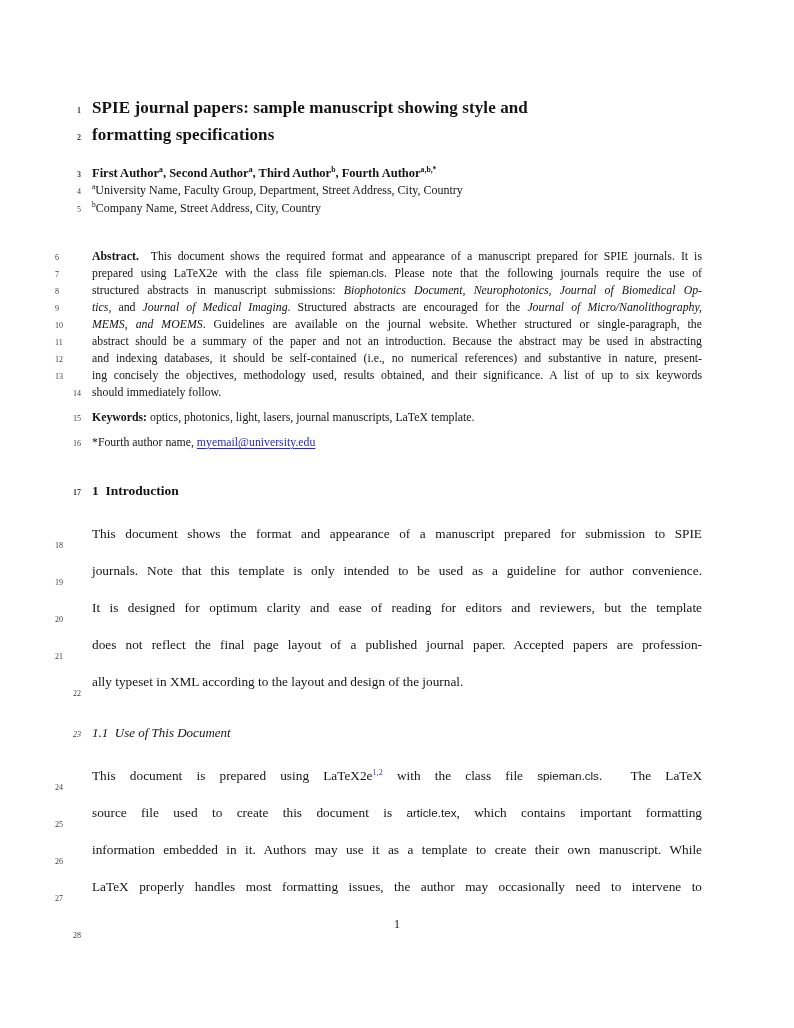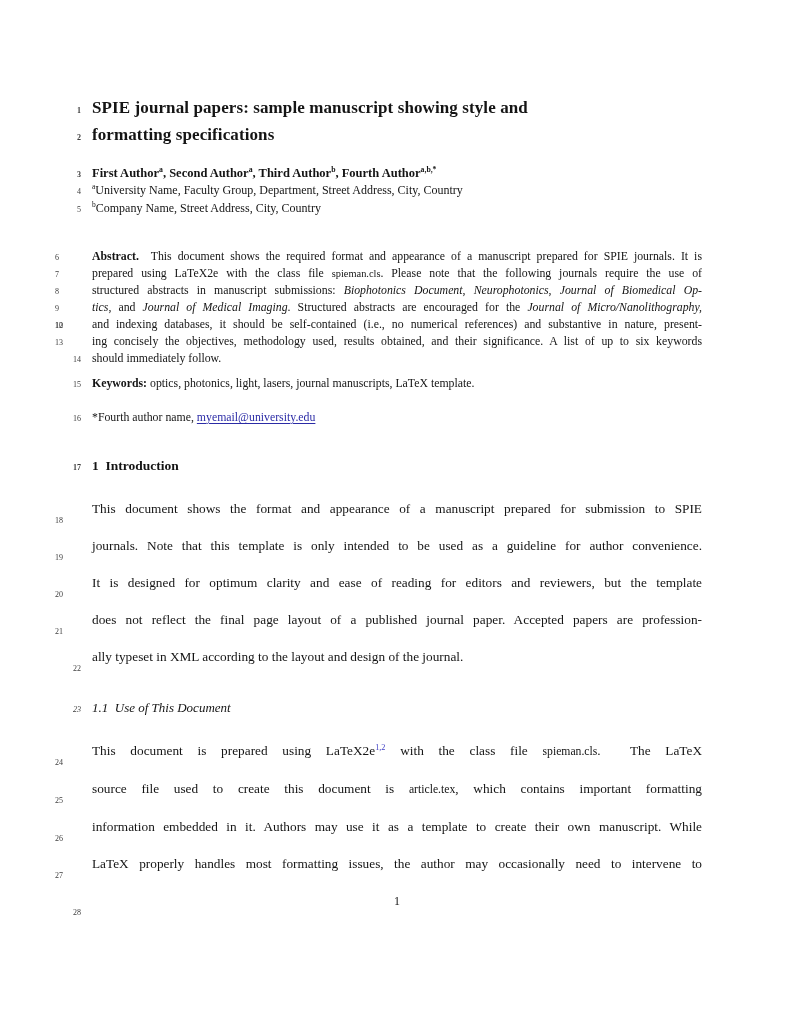--- a/index.html
+++ b/index.html
@@ -38,39 +38,39 @@
 
   .abs{font-size:11.8px;line-height:17px;}
   .affil + .abs{margin-top:31px;}
   .abs .lnum{top:1px;}
 
   .kw{font-size:11.8px;line-height:17px;font-family:Liberation Serif, serif;}
   .abs + .kw{margin-top:8px;}
   .kw .lnum{top:1px;}
 
   .note{font-size:11.8px;line-height:17px;}
-  .kw + .note{margin-top:17px;}
+  .kw + .note{margin-top:8px;}
   .note .lnum{top:1px;}
 
   .h1{font-size:13.5px;font-weight:bold;line-height:17px;}
   .note + .h1{margin-top:31px;}
   .h1 .lnum{top:2px;}
 
   .p{font-size:13.3px;line-height:37px;}
   .h1 + .p{margin-top:16px;}
   .h2 + .p{margin-top:16px;}
   .p .lnum{top:12px;}
 
   .h2{font-size:13px;font-style:italic;line-height:17px;}
   .p + .h2{margin-top:24px;}
   .h2 .lnum{top:2px;}
 
   .seg-b{font-weight:bold;}
   .seg-i{font-style:italic;}
-  .seg-m{font-family:Liberation Serif, serif;font-size:0.88em;}
+  .seg-m{font-family:Liberation Sans, sans-serif;font-size:0.88em;}
   .seg-sup{vertical-align:super;font-size:0.62em;line-height:0;}
   .seg-cite{vertical-align:super;font-size:0.62em;line-height:0;color:#3c3cc4;}
   a.seg-link{color:#2b2ba6;text-decoration:underline;text-underline-offset:2px;text-decoration-thickness:1px;}
 
   .pagenum{
     margin-top:12px;
     text-align:center;text-align-last:center;
     font-size:12px;
   }
 </style>
@@ -81,21 +81,22 @@
   <div>
       <div class="line title"><span class="lnum">1</span><span class="content"><span class="seg">SPIE journal papers: sample manuscript showing style and</span></span></div>
       <div class="line title"><span class="lnum">2</span><span class="content"><span class="seg">formatting specifications</span></span></div>
       <div class="line authors"><span class="lnum">3</span><span class="content"><span class="seg">First Author</span><span class="seg-sup">a</span><span class="seg">, Second Author</span><span class="seg-sup">a</span><span class="seg">, Third Author</span><span class="seg-sup">b</span><span class="seg">, Fourth Author</span><span class="seg-sup">a,b,*</span></span></div>
       <div class="line affil"><span class="lnum">4</span><span class="content"><span class="seg-sup">a</span><span class="seg">University Name, Faculty Group, Department, Street Address, City, Country</span></span></div>
       <div class="line affil"><span class="lnum">5</span><span class="content"><span class="seg-sup">b</span><span class="seg">Company Name, Street Address, City, Country</span></span></div>
       <div class="line abs j"><span class="lnum">6</span><span class="content"><span class="seg-b">Abstract.</span><span class="seg">&nbsp; This document shows the required format and appearance of a manuscript prepared for SPIE journals. It is</span></span></div>
       <div class="line abs j"><span class="lnum">7</span><span class="content"><span class="seg">prepared using LaTeX2e with the class file </span><span class="seg-m">spieman.cls</span><span class="seg">. Please note that the following journals require the use of</span></span></div>
       <div class="line abs j"><span class="lnum">8</span><span class="content"><span class="seg">structured abstracts in manuscript submissions: </span><span class="seg-i">Biophotonics Document</span><span class="seg">, </span><span class="seg-i">Neurophotonics</span><span class="seg">, </span><span class="seg-i">Journal of Biomedical Op-</span></span></div>
       <div class="line abs j"><span class="lnum">9</span><span class="content"><span class="seg-i">tics</span><span class="seg">, and </span><span class="seg-i">Journal of Medical Imaging</span><span class="seg">. Structured abstracts are encouraged for the </span><span class="seg-i">Journal of Micro/Nanolithography,</span></span></div>
-      <div class="line abs j"><span class="lnum">10</span></div>
+      <div class="line abs j"><span class="lnum">10</span><span class="content"><span class="seg-i">MEMS, and MOEMS</span><span class="seg">. Guidelines are available on the journal website. Whether structured or single-paragraph, the</span></span></div>
+      <div class="line abs j"><span class="lnum">11</span><span class="content"><span class="seg">abstract should be a summary of the paper and not an introduction. Because the abstract may be used in abstracting</span></span></div>
       <div class="line abs j"><span class="lnum">12</span><span class="content"><span class="seg">and indexing databases, it should be self-contained (i.e., no numerical references) and substantive in nature, present-</span></span></div>
       <div class="line abs j"><span class="lnum">13</span><span class="content"><span class="seg">ing concisely the objectives, methodology used, results obtained, and their significance. A list of up to six keywords</span></span></div>
       <div class="line abs"><span class="lnum">14</span><span class="content"><span class="seg">should immediately follow.</span></span></div>
       <div class="line kw"><span class="lnum">15</span><span class="content"><span class="seg-b">Keywords:</span><span class="seg"> optics, photonics, light, lasers, journal manuscripts, LaTeX template.</span></span></div>
       <div class="line note"><span class="lnum">16</span><span class="content"><span class="seg">*Fourth author name, </span><a class="seg-link" href="#">myemail@university.edu</a></span></div>
       <div class="line h1"><span class="lnum">17</span><span class="content"><span class="seg">1&nbsp;&nbsp;Introduction</span></span></div>
       <div class="line p j"><span class="lnum">18</span><span class="content"><span class="seg">This document shows the format and appearance of a manuscript prepared for submission to SPIE</span></span></div>
       <div class="line p j"><span class="lnum">19</span><span class="content"><span class="seg">journals. Note that this template is only intended to be used as a guideline for author convenience.</span></span></div>
       <div class="line p j"><span class="lnum">20</span><span class="content"><span class="seg">It is designed for optimum clarity and ease of reading for editors and reviewers, but the template</span></span></div>
       <div class="line p j"><span class="lnum">21</span><span class="content"><span class="seg">does not reflect the final page layout of a published journal paper. Accepted papers are profession-</span></span></div>

